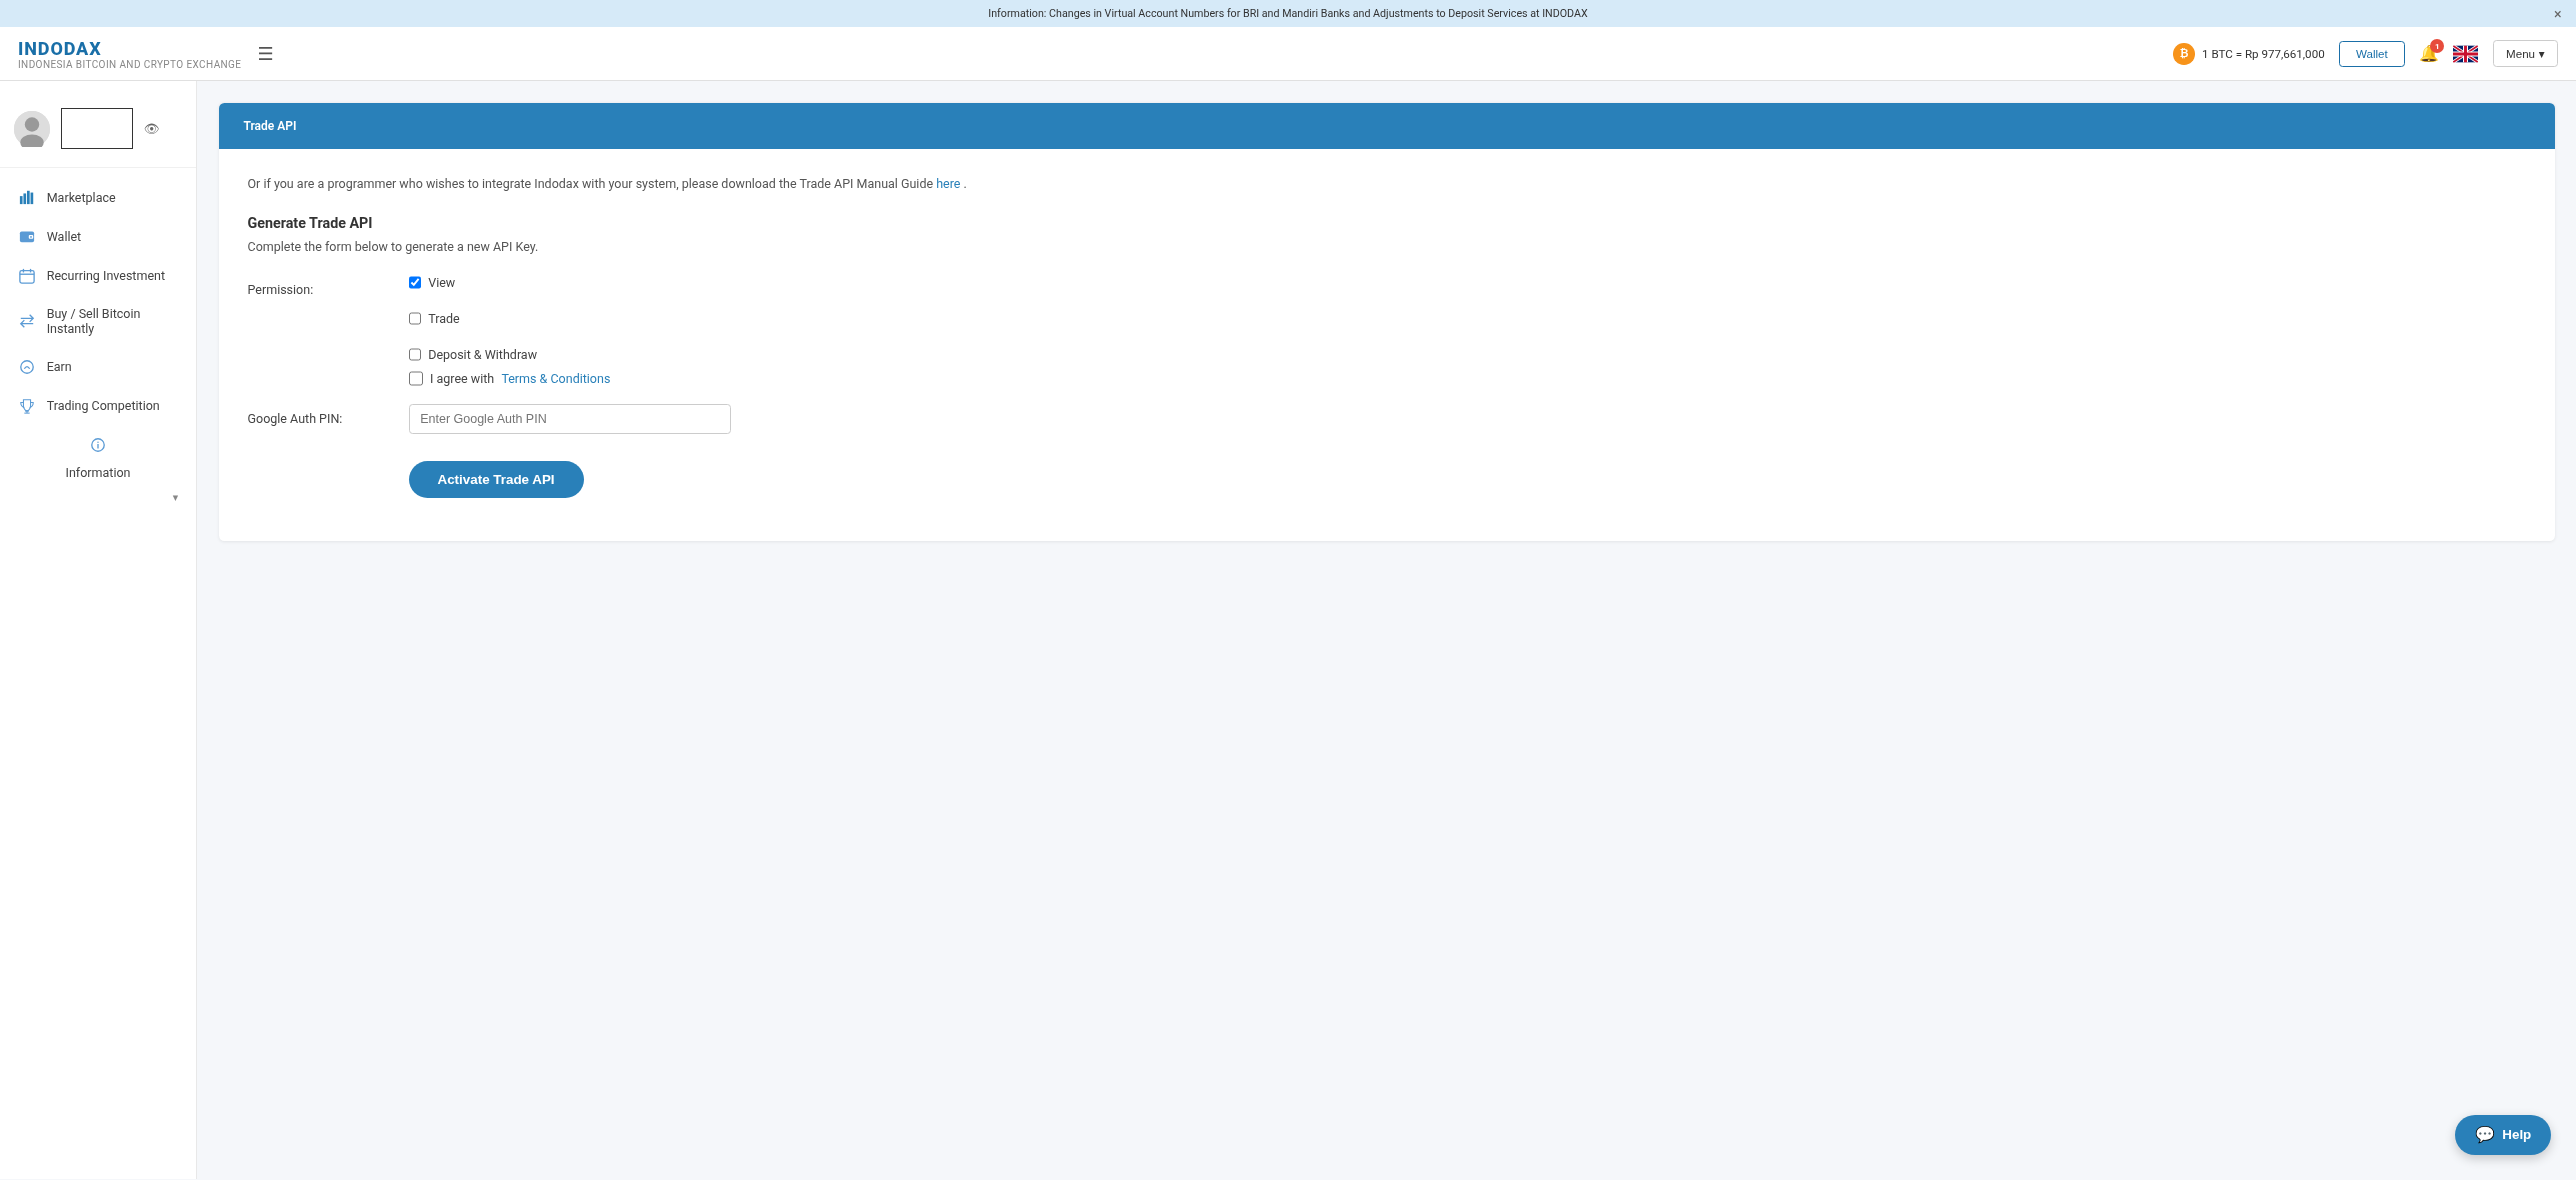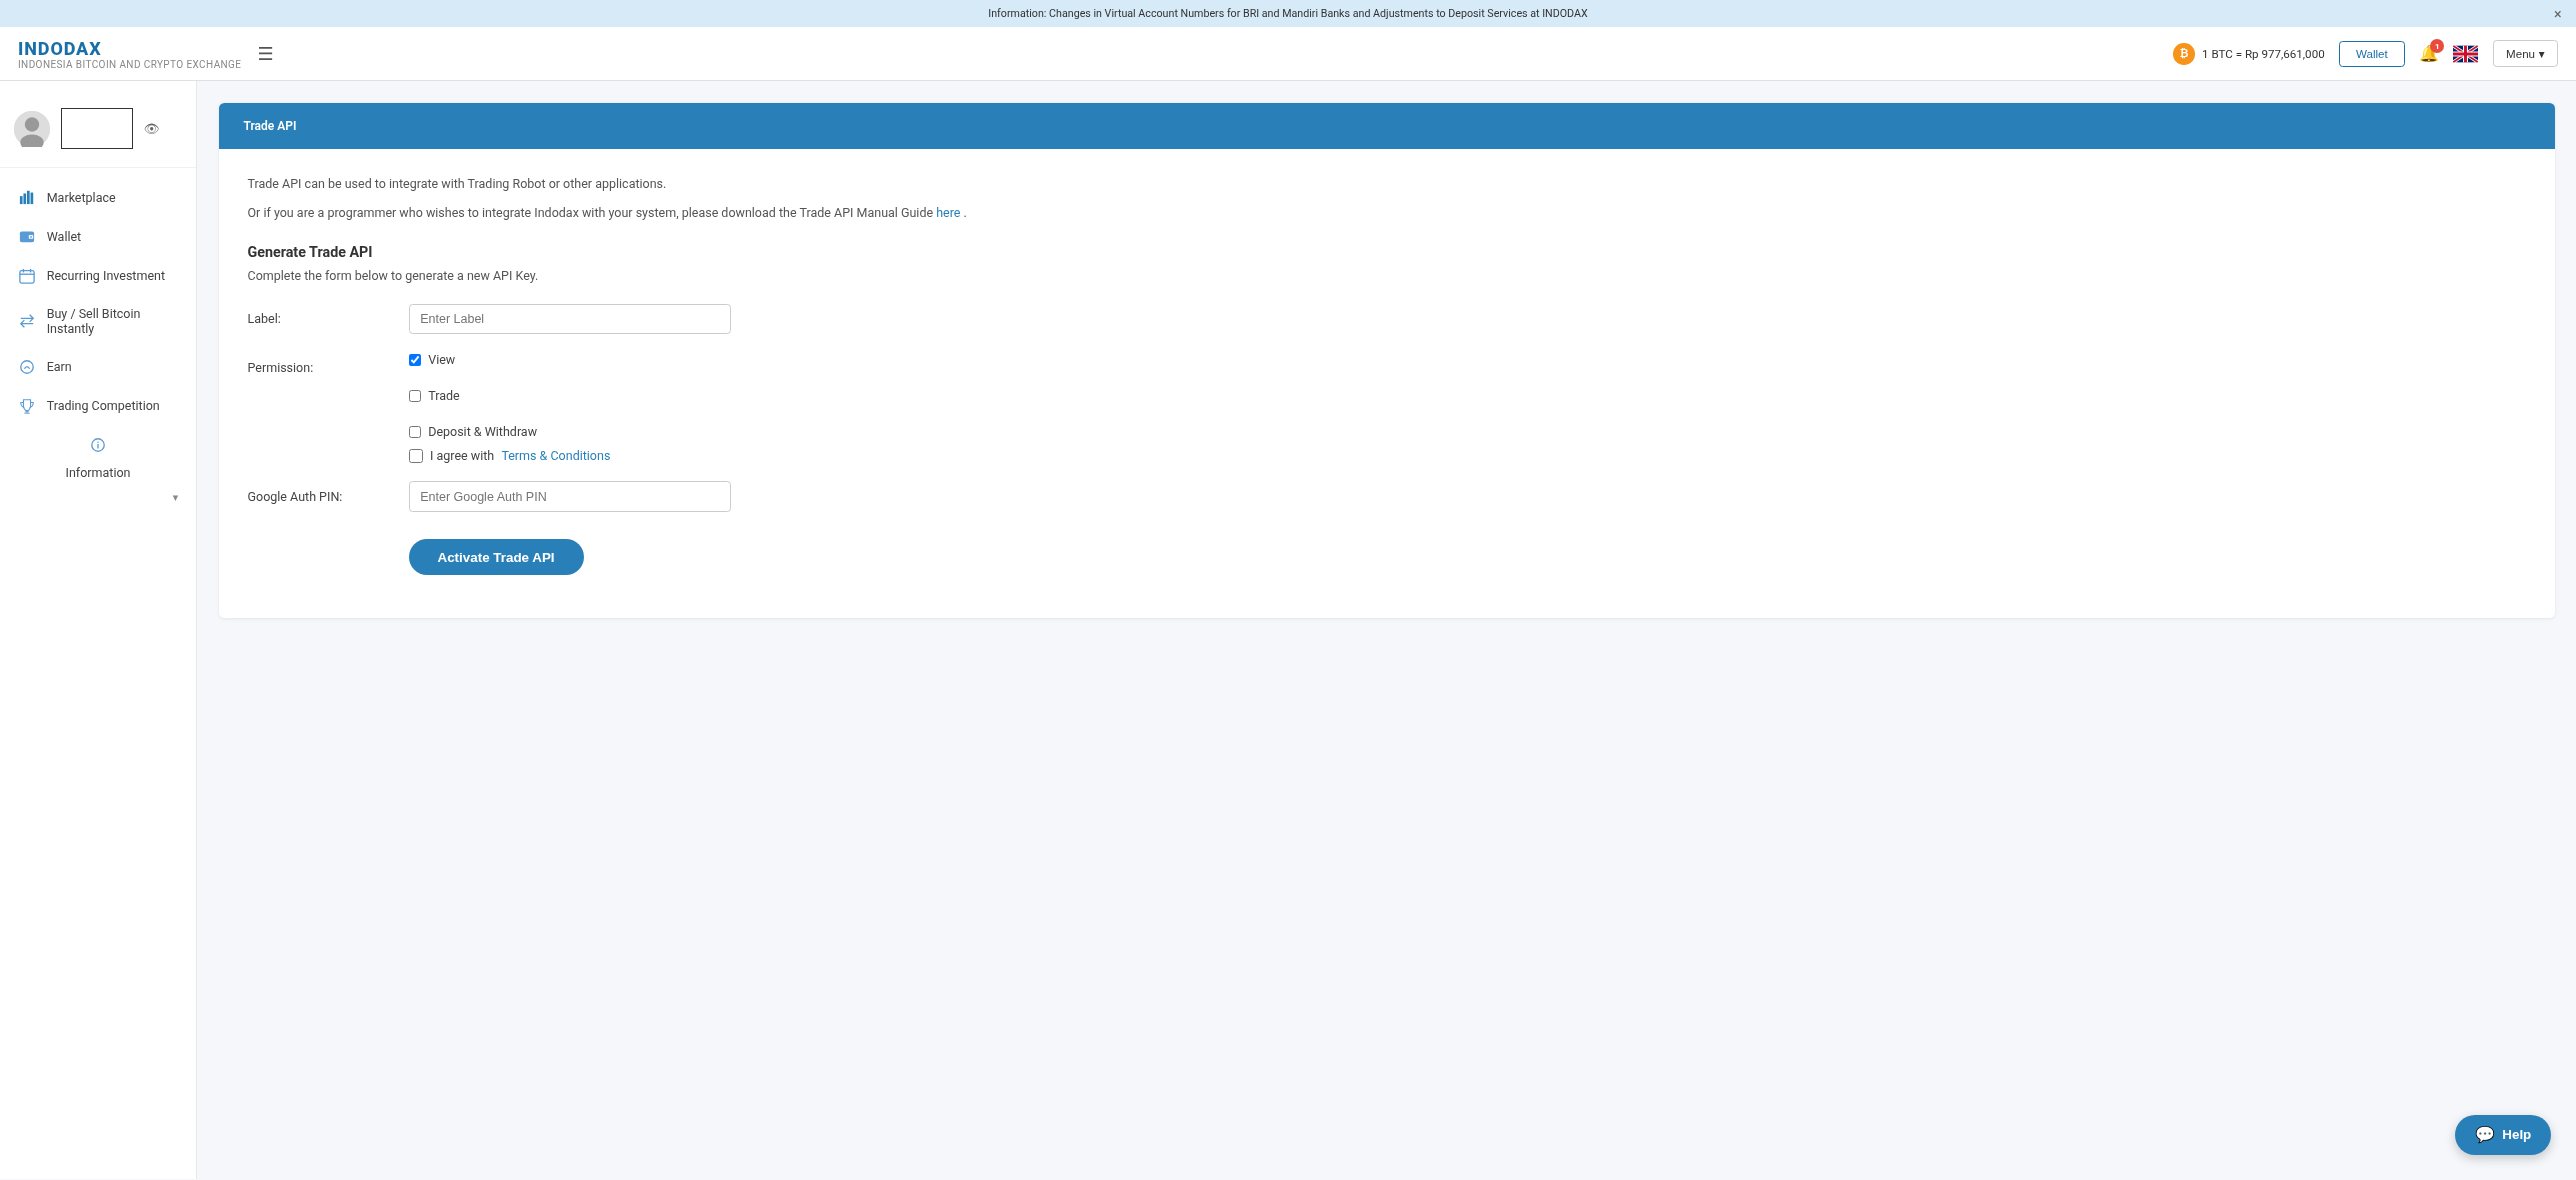--- a/index.html
+++ b/index.html
@@ -513,38 +513,31 @@
       </div>
     </nav>
   </aside>
 
   <main class="main-content">
     <div class="page-card">
       <div class="page-header">
         <h1 class="page-title">Trade API</h1>
       </div>
       <div class="page-body">
-        <p class="description-text">Trade API can be used to integrate with Trading Robot or other applications.</p>
         <p class="description-text">
           <span>Or if you are a programmer who wishes to integrate Indodax with your system, please download the Trade API Manual Guide</span>
           <a href="#">
             <span>here</span>
           </a>
           .
         </p>
 
         <h2 class="section-title">Generate Trade API</h2>
         <p class="form-instruction">Complete the form below to generate a new API Key.</p>
 
-        <div class="form-row">
-          <label class="form-label">Label:</label>
-          <div class="form-field">
-            <input type="text" class="text-input" placeholder="Enter Label" style="">
-          </div>
-        </div>
 
         <div class="form-row">
           <label class="form-label">Permission:</label>
           <div class="form-field">
             <div class="checkbox-group">
               <label class="checkbox-row">
                 <input type="checkbox" checked="" style="">
                 <span>View</span>
               </label>
               <label class="checkbox-row">

